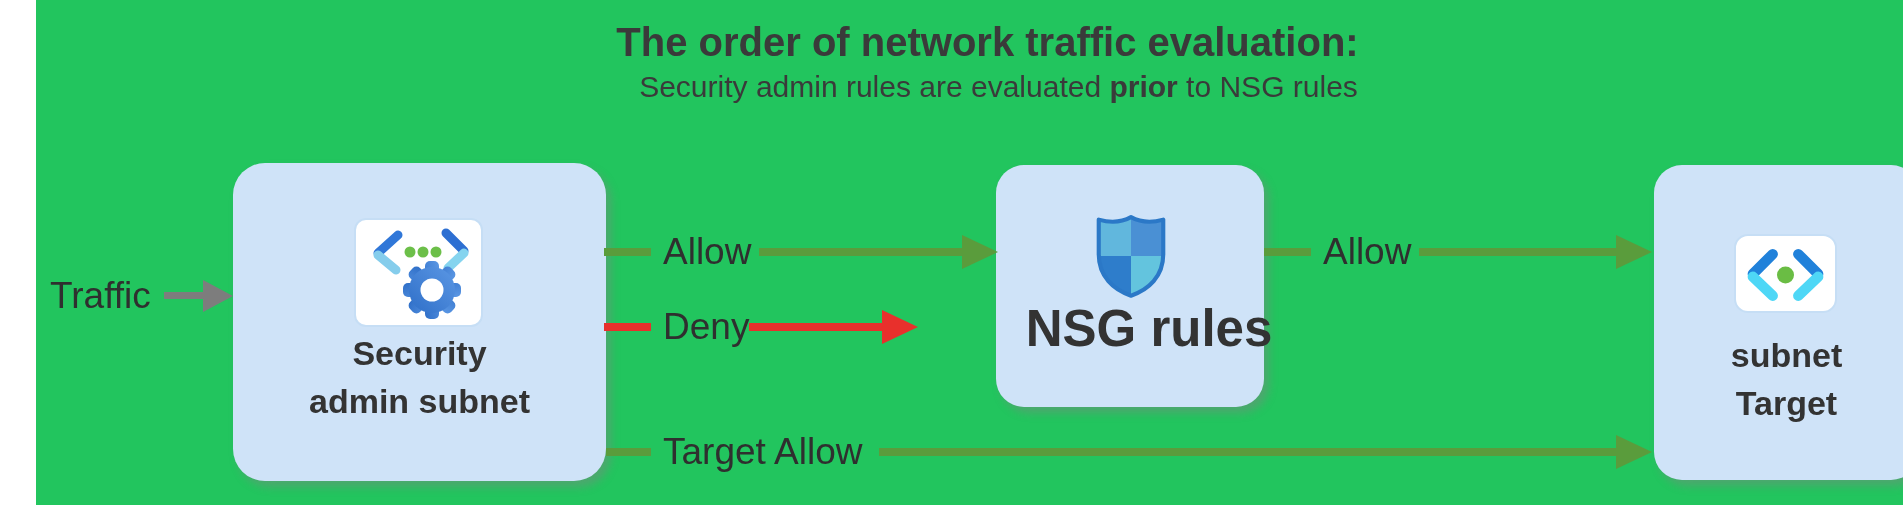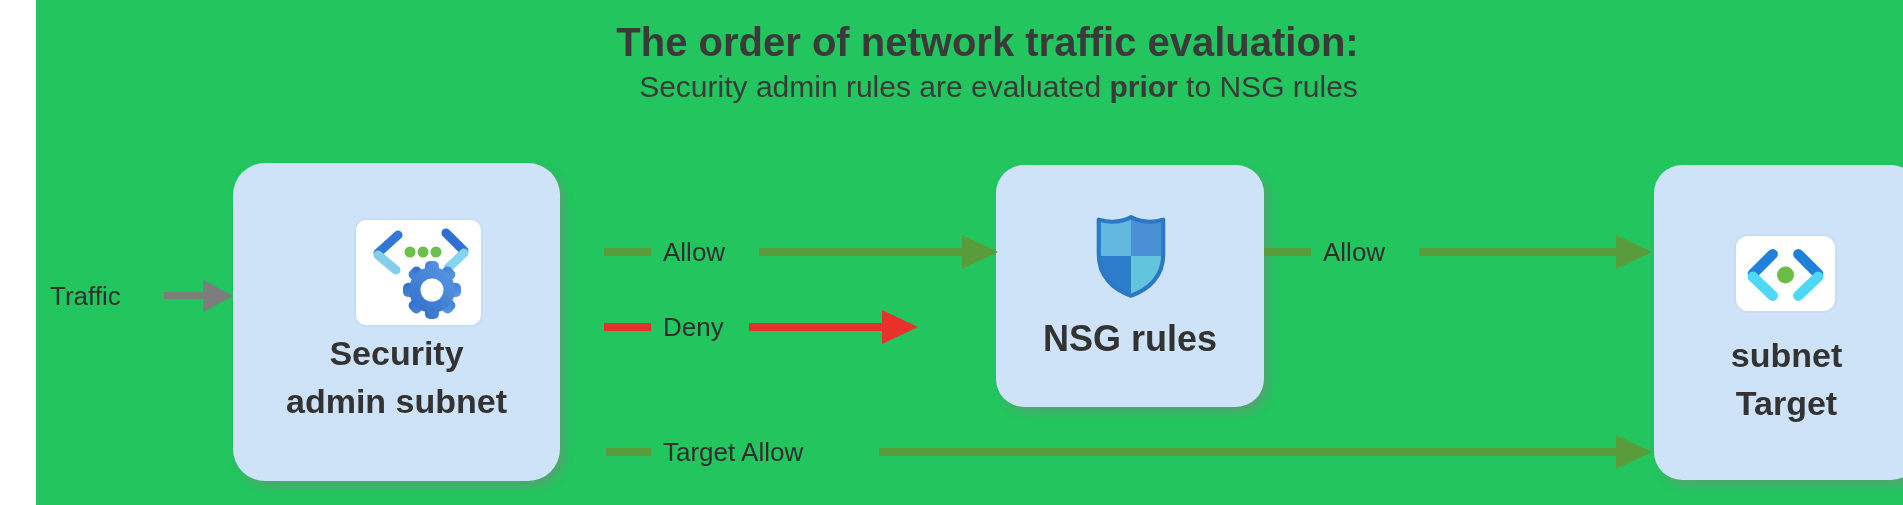--- a/index.html
+++ b/index.html
@@ -25,52 +25,52 @@
     padding-left:11px;
   }
   .subtitle .b{font-weight:700;}
   
   .node{
     position:absolute;
     background:var(--node-fill,#cfe3f8);
     border-radius:32px;
     box-shadow:5px 6px 9px rgba(130,130,130,.45);
   }
-  #node-security{left:197px;top:163px;width:327px;height:318px;}
+  #node-security{left:197px;top:163px;width:373px;height:318px;}
   #node-nsg{left:960px;top:165px;width:268px;height:242px;border-radius:28px;}
   #node-target{left:1618px;top:165px;width:265px;height:315px;border-radius:28px;}
   .tile{
     position:absolute;background:#fff;
     border:2px solid #c6def5;border-radius:12px;
     display:flex;align-items:center;justify-content:center;
   }
   .tile-sec{left:121px;top:55px;width:125px;height:105px;}
   .tile-target{left:80px;top:69px;width:99px;height:75px;border-radius:14px;}
   .shield-wrap{position:absolute;left:93px;top:48px;width:84px;height:86px;}
   .nlabel{
     position:absolute;left:0;width:100%;text-align:center;
     font-weight:700;color:#333;font-size:34px;line-height:48px;
   }
   .nlabel-sec{top:166px;}
-  .nlabel-nsg{top:150px;font-size:36px;}
+  .nlabel-nsg{top:140px;font-size:51px;padding-left:19px;}
   .nlabel-target{top:166px;}
   
   .line{position:absolute;height:8px;}
   .line.green{background:var(--allow-green,#5a9c3c);}
   .line.red{background:var(--deny-red,#e8302c);}
   .line.gray{background:var(--traffic-gray,#7d7d7d);height:7px;}
   .head{position:absolute;width:0;height:0;
     border-top:17px solid transparent;border-bottom:17px solid transparent;}
   .head.green{border-left:36px solid var(--allow-green,#5a9c3c);}
   .head.red{border-left:36px solid var(--deny-red,#e8302c);}
   .head.gray{border-top:16px solid transparent;border-bottom:16px solid transparent;
     border-left:30px solid var(--traffic-gray,#7d7d7d);}
   .alabel{
     position:absolute;transform:translateY(-50%);
-    font-size:26px;color:#2f2f2f;white-space:nowrap;
+    font-size:37px;color:#2f2f2f;white-space:nowrap;
   }
 </style>
 </head>
 <body>
 
 <div class="canvas">
 
   <div class="title">The order of network traffic evaluation:</div>
   <div class="subtitle"><span>Security admin rules are evaluated </span><span class="b">prior</span><span> to NSG rules</span></div>
 

